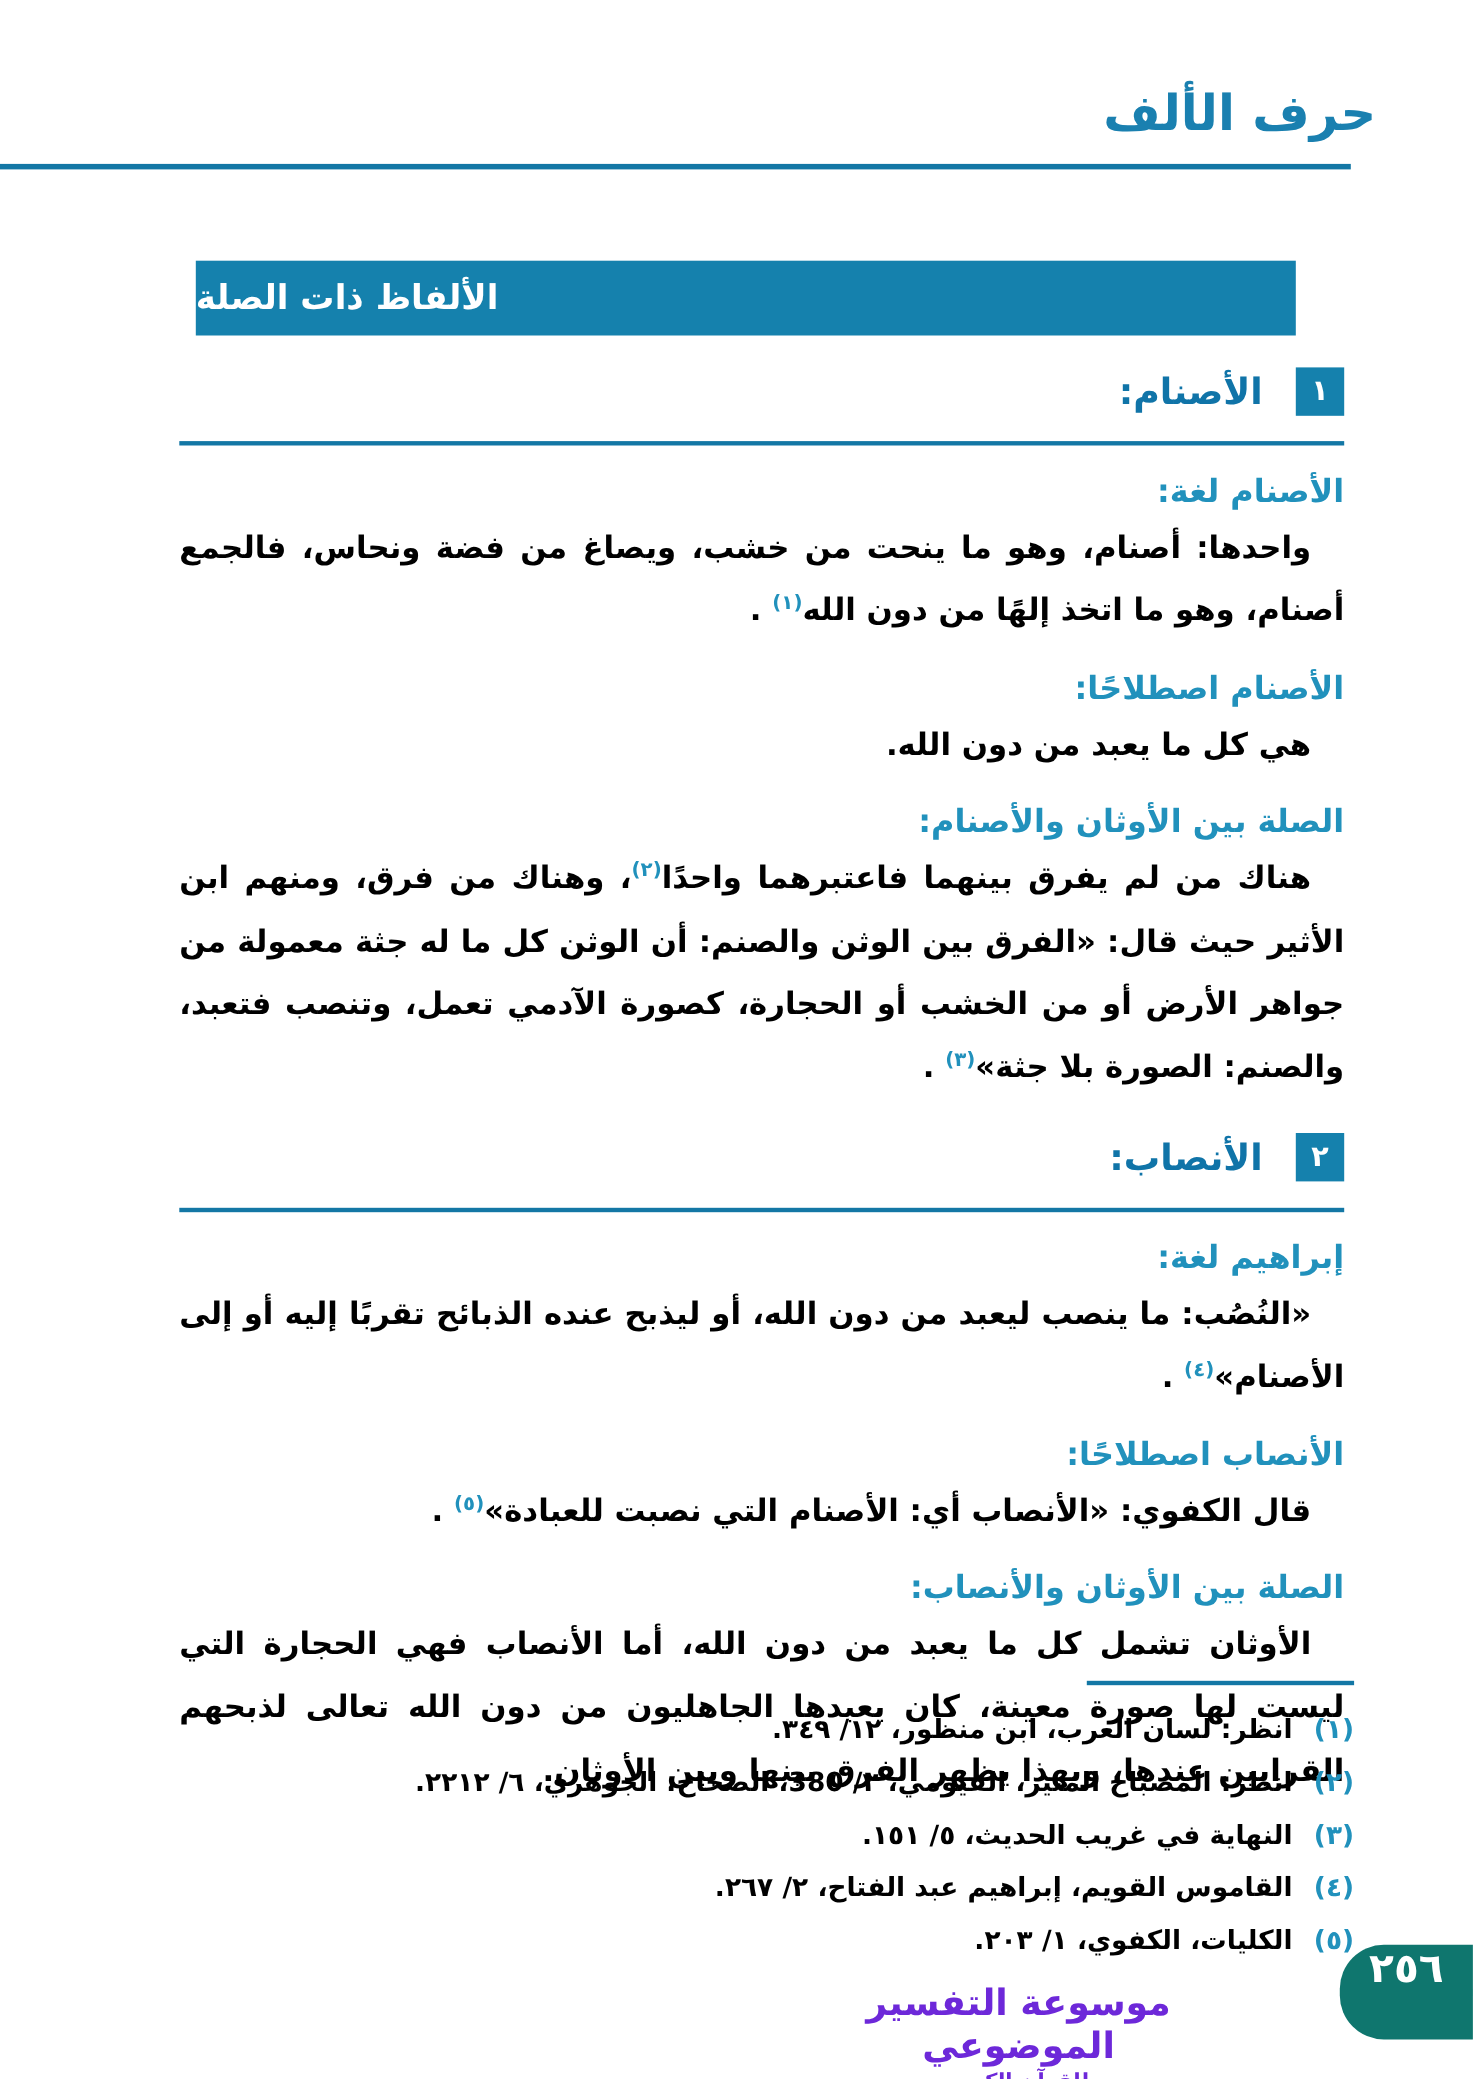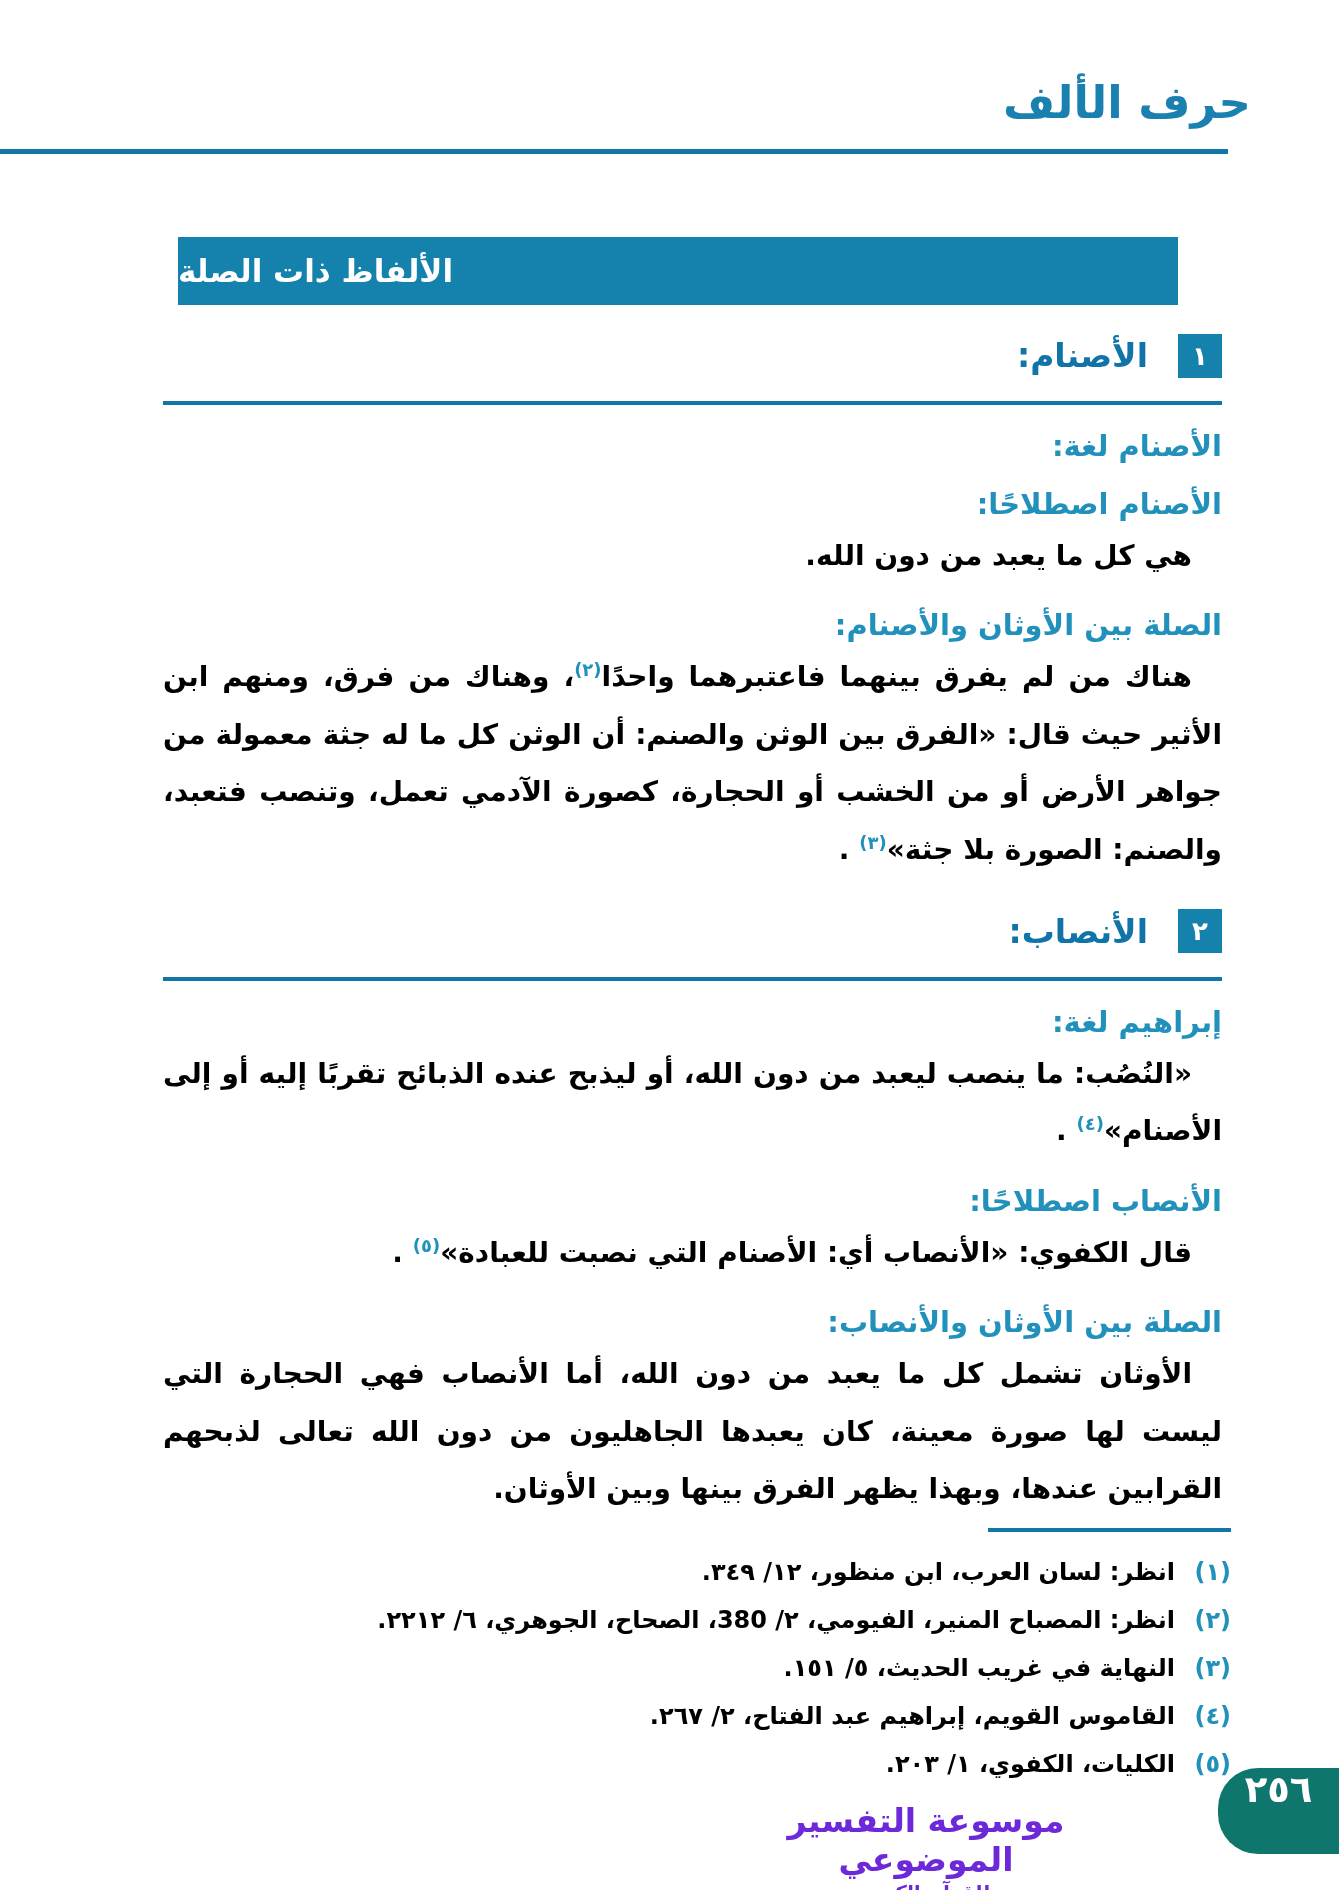--- a/index.html
+++ b/index.html
@@ -81,20 +81,21 @@
   </div>
 
   <div class="content">
 
     <section class="section">
       <div class="section-heading">
         <div class="section-number">١</div>
         <h2 class="section-title">الأصنام:</h2>
       </div>
       <h3 class="subheading">الأصنام لغة:</h3>
+      <p class="para"><span>واحدها: أصنام، وهو ما ينحت من خشب، ويصاغ من فضة ونحاس، فالجمع أصنام، وهو ما اتخذ إلهًا من دون الله</span><sup class="ref">(١)</sup><span> .</span></p>
       <h3 class="subheading">الأصنام اصطلاحًا:</h3>
       <p class="para"><span>هي كل ما يعبد من دون الله.</span></p>
       <h3 class="subheading">الصلة بين الأوثان والأصنام:</h3>
       <p class="para"><span>هناك من لم يفرق بينهما فاعتبرهما واحدًا</span><sup class="ref">(٢)</sup><span>، وهناك من فرق، ومنهم ابن الأثير حيث قال: «الفرق بين الوثن والصنم: أن الوثن كل ما له جثة معمولة من جواهر الأرض أو من الخشب أو الحجارة، كصورة الآدمي تعمل، وتنصب فتعبد، والصنم: الصورة بلا جثة»</span><sup class="ref">(٣)</sup><span> .</span></p>
     </section>
 
     <section class="section">
       <div class="section-heading">
         <div class="section-number">٢</div>
         <h2 class="section-title">الأنصاب:</h2>

